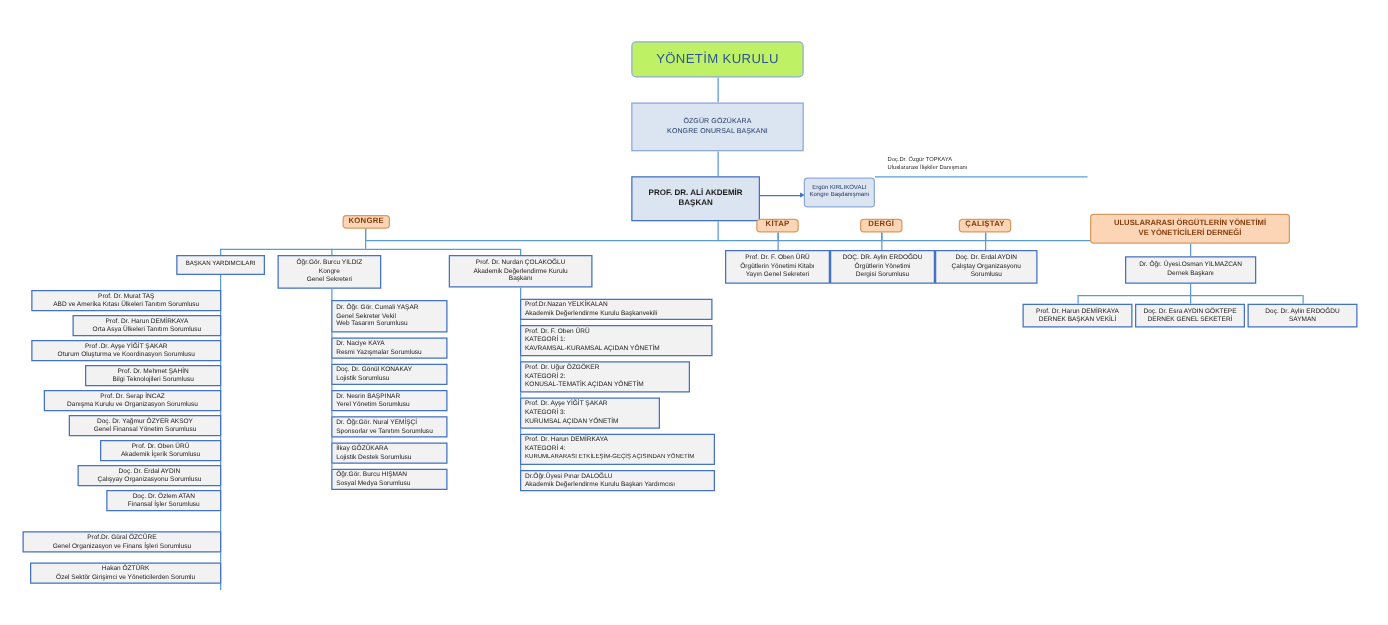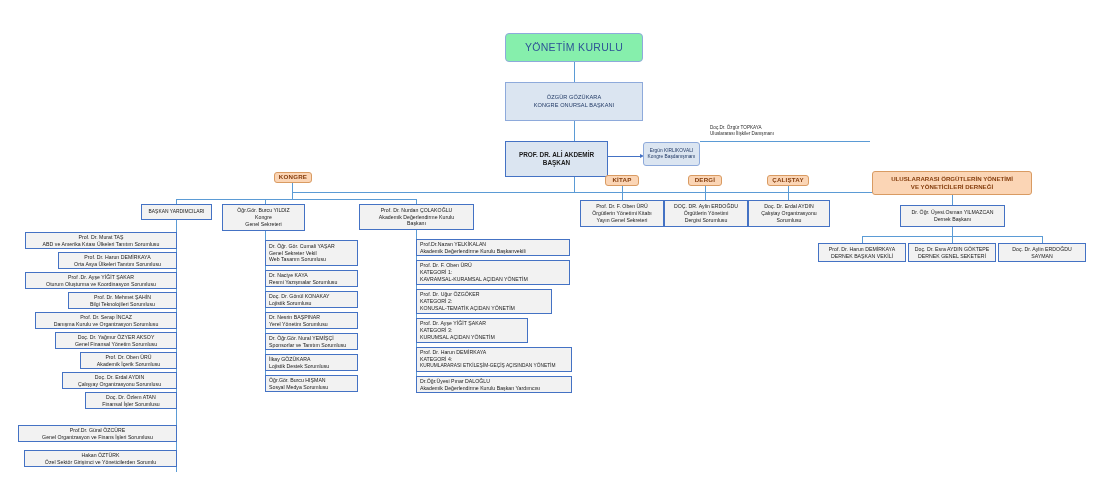--- a/index.html
+++ b/index.html
@@ -34,21 +34,21 @@
     font-size: 5.2px;
     line-height: 1.32;
     letter-spacing: 0.02px;
     padding: 1px 2px;
     z-index: 3;
   }
   .node .ln { display: block; white-space: nowrap; }
 
   
   .top-root {
-    background: #86efac;
+    background: #bef264;
     border: 1px solid #8eaadb;
     border-radius: 4px;
     color: #2e5496;
     font-size: 10.5px;
     letter-spacing: 0.3px;
   }
   .blue-fill {
     background: #dbe5f1;
     border: 1px solid #8eaadb;
     color: #203864;

